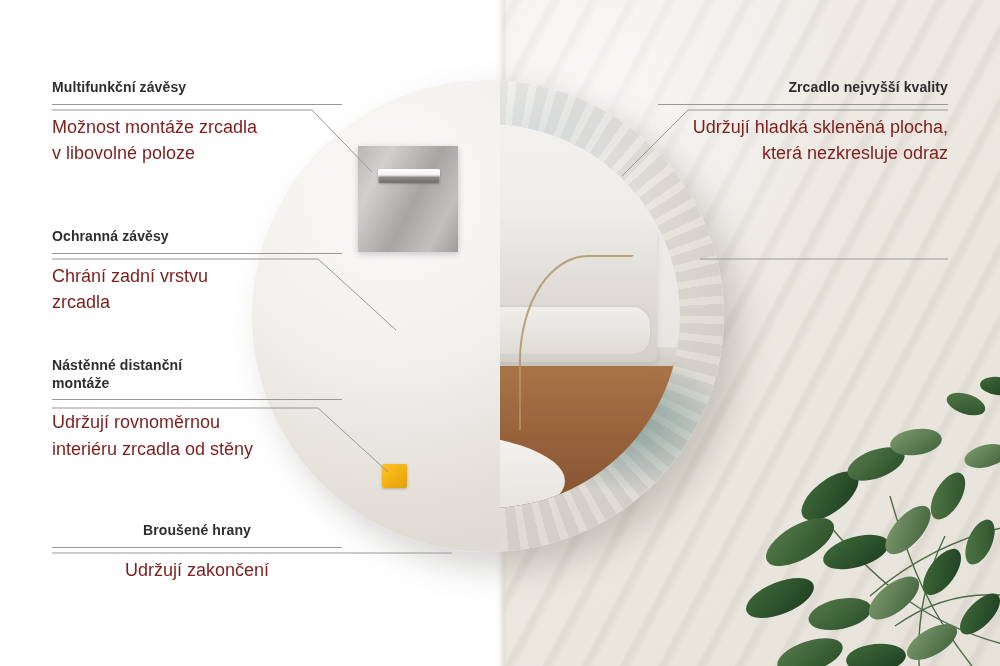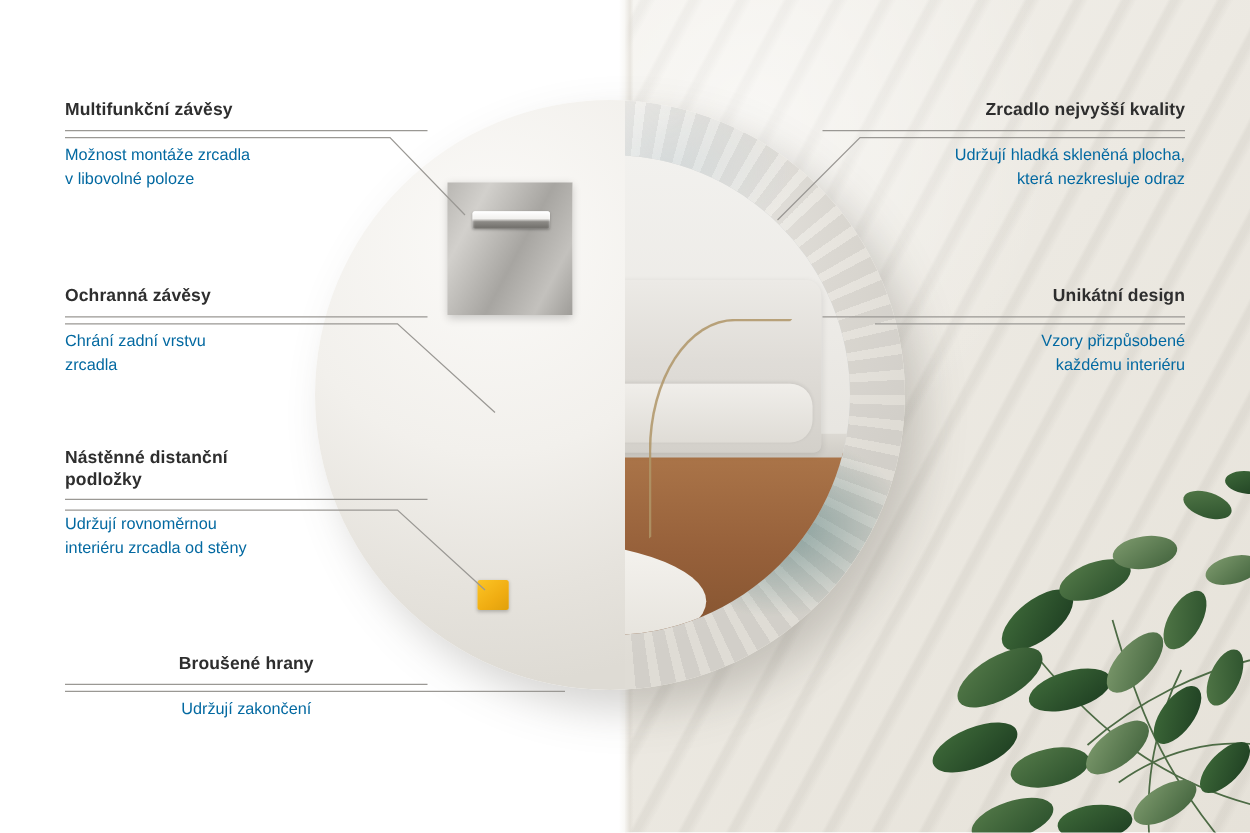--- a/index.html
+++ b/index.html
@@ -183,21 +183,21 @@
   
   .callout{ position:absolute; }
   .callout h3{
     font-size:14px; font-weight:bold; color:#2e2e2e;
     letter-spacing:.1px; line-height:1.26; white-space:pre-line;
   }
   .callout .rule{
     height:1px; background:#9a9894; margin:7px 0 9px 0;
   }
   .callout p{
-    font-size:13px; color:#0369a1; line-height:1.48; white-space:pre-line;
+    font-size:18px; color:#7f1d1d; line-height:1.48; white-space:pre-line;
   }
   .c-left{ left:52px; width:290px; }
   .c-right{ width:290px; text-align:right; }
 
   
   .leaders{ position:absolute; inset:0; width:1000px; height:666px; pointer-events:none; }
 </style>
 </head>
 <body>
 
@@ -319,39 +319,33 @@
 
   <div class="callout c-left" style="top:228px;">
     <h3>Ochranná závěsy</h3>
     <div class="rule"></div>
     <p>Chrání zadní vrstvu
 zrcadla</p>
   </div>
 
   <div class="callout c-left" style="top:357px;">
     <h3>Nástěnné distanční
-podložky</h3>
+montáže</h3>
     <div class="rule"></div>
     <p>Udržují rovnoměrnou
 interiéru zrcadla od stěny</p>
   </div>
 
   <div class="callout c-left" style="top:522px;text-align:center;">
     <h3>Broušené hrany</h3>
     <div class="rule"></div>
     <p>Udržují zakončení</p>
   </div>
 
   <div class="callout c-right" style="left:658px; top:79px;">
     <h3>Zrcadlo nejvyšší kvality</h3>
     <div class="rule"></div>
     <p>Udržují hladká skleněná plocha,
 která nezkresluje odraz</p>
   </div>
 
-  <div class="callout c-right" style="left:658px; top:228px;">
-    <h3>Unikátní design</h3>
-    <div class="rule"></div>
-    <p>Vzory přizpůsobené
-každému interiéru</p>
-  </div>
 
 </div>
 
 </body></html>

